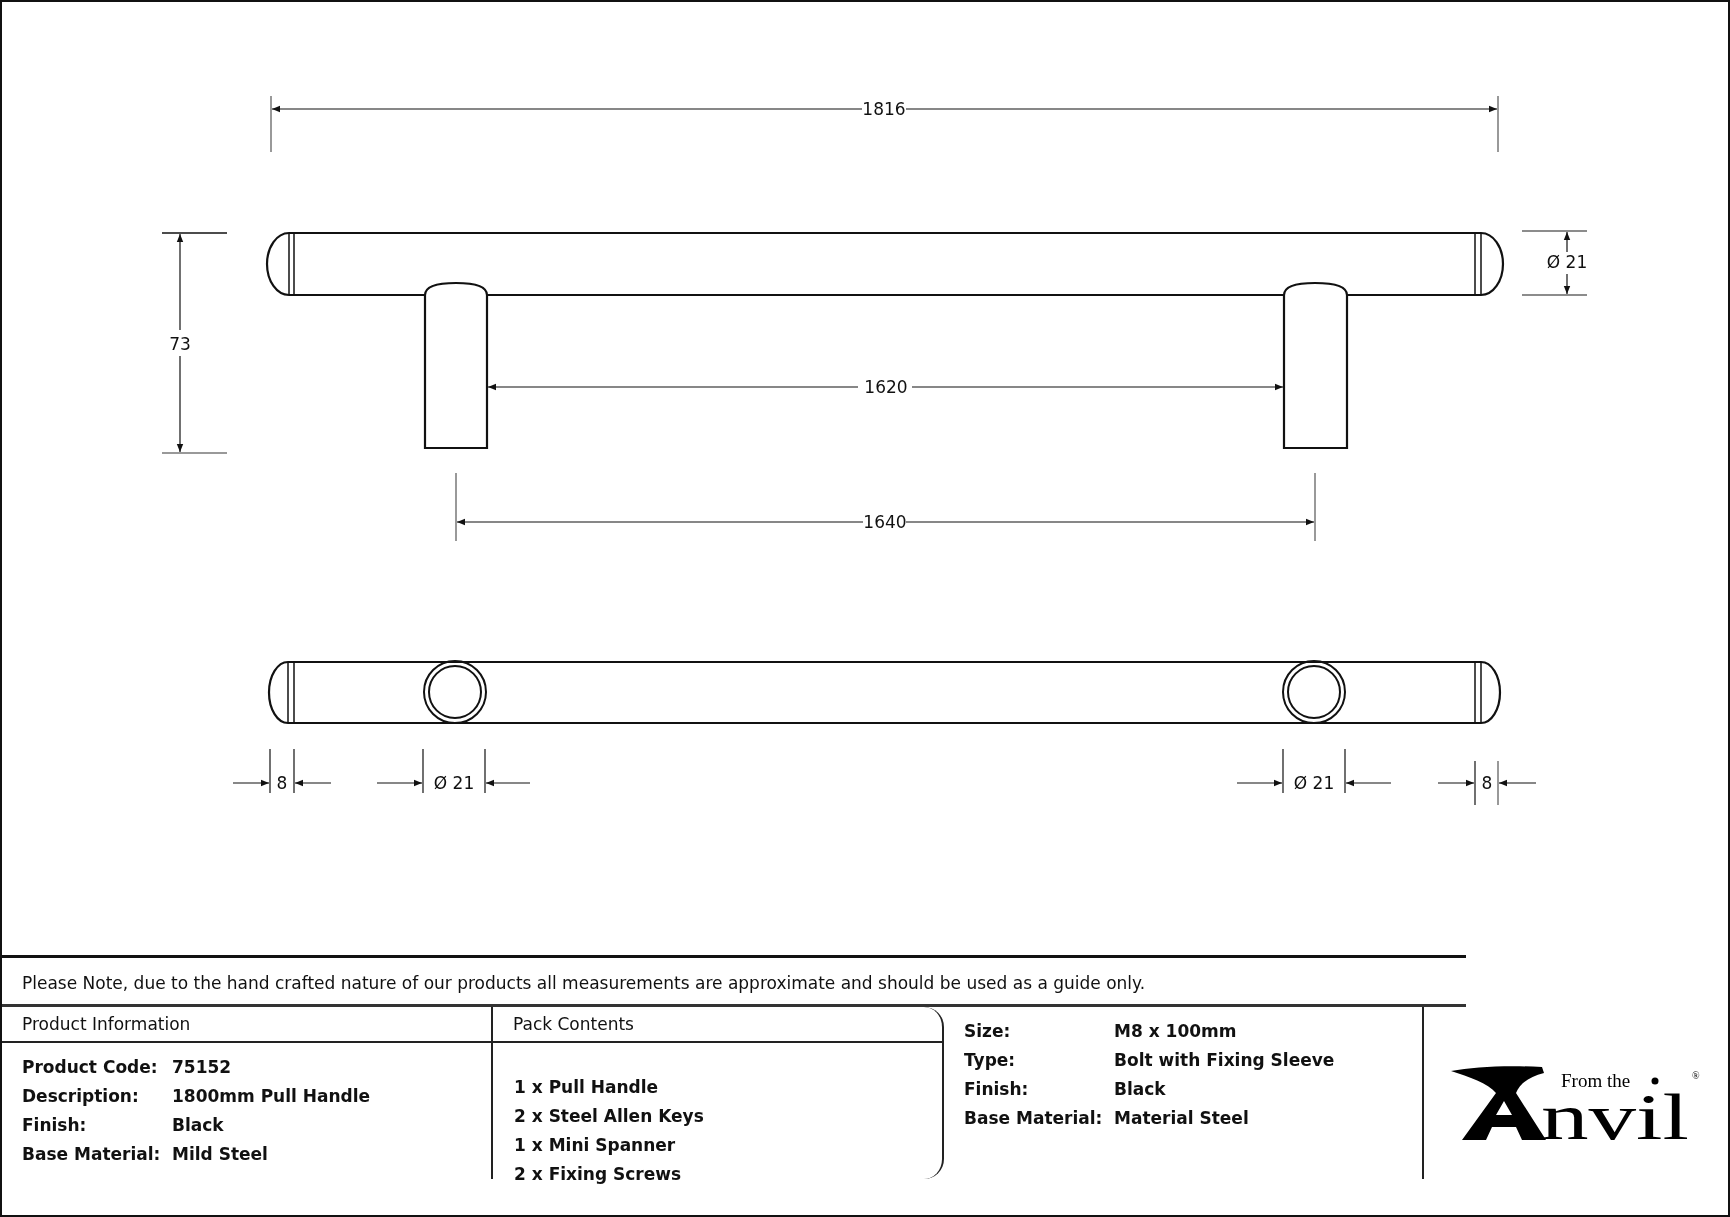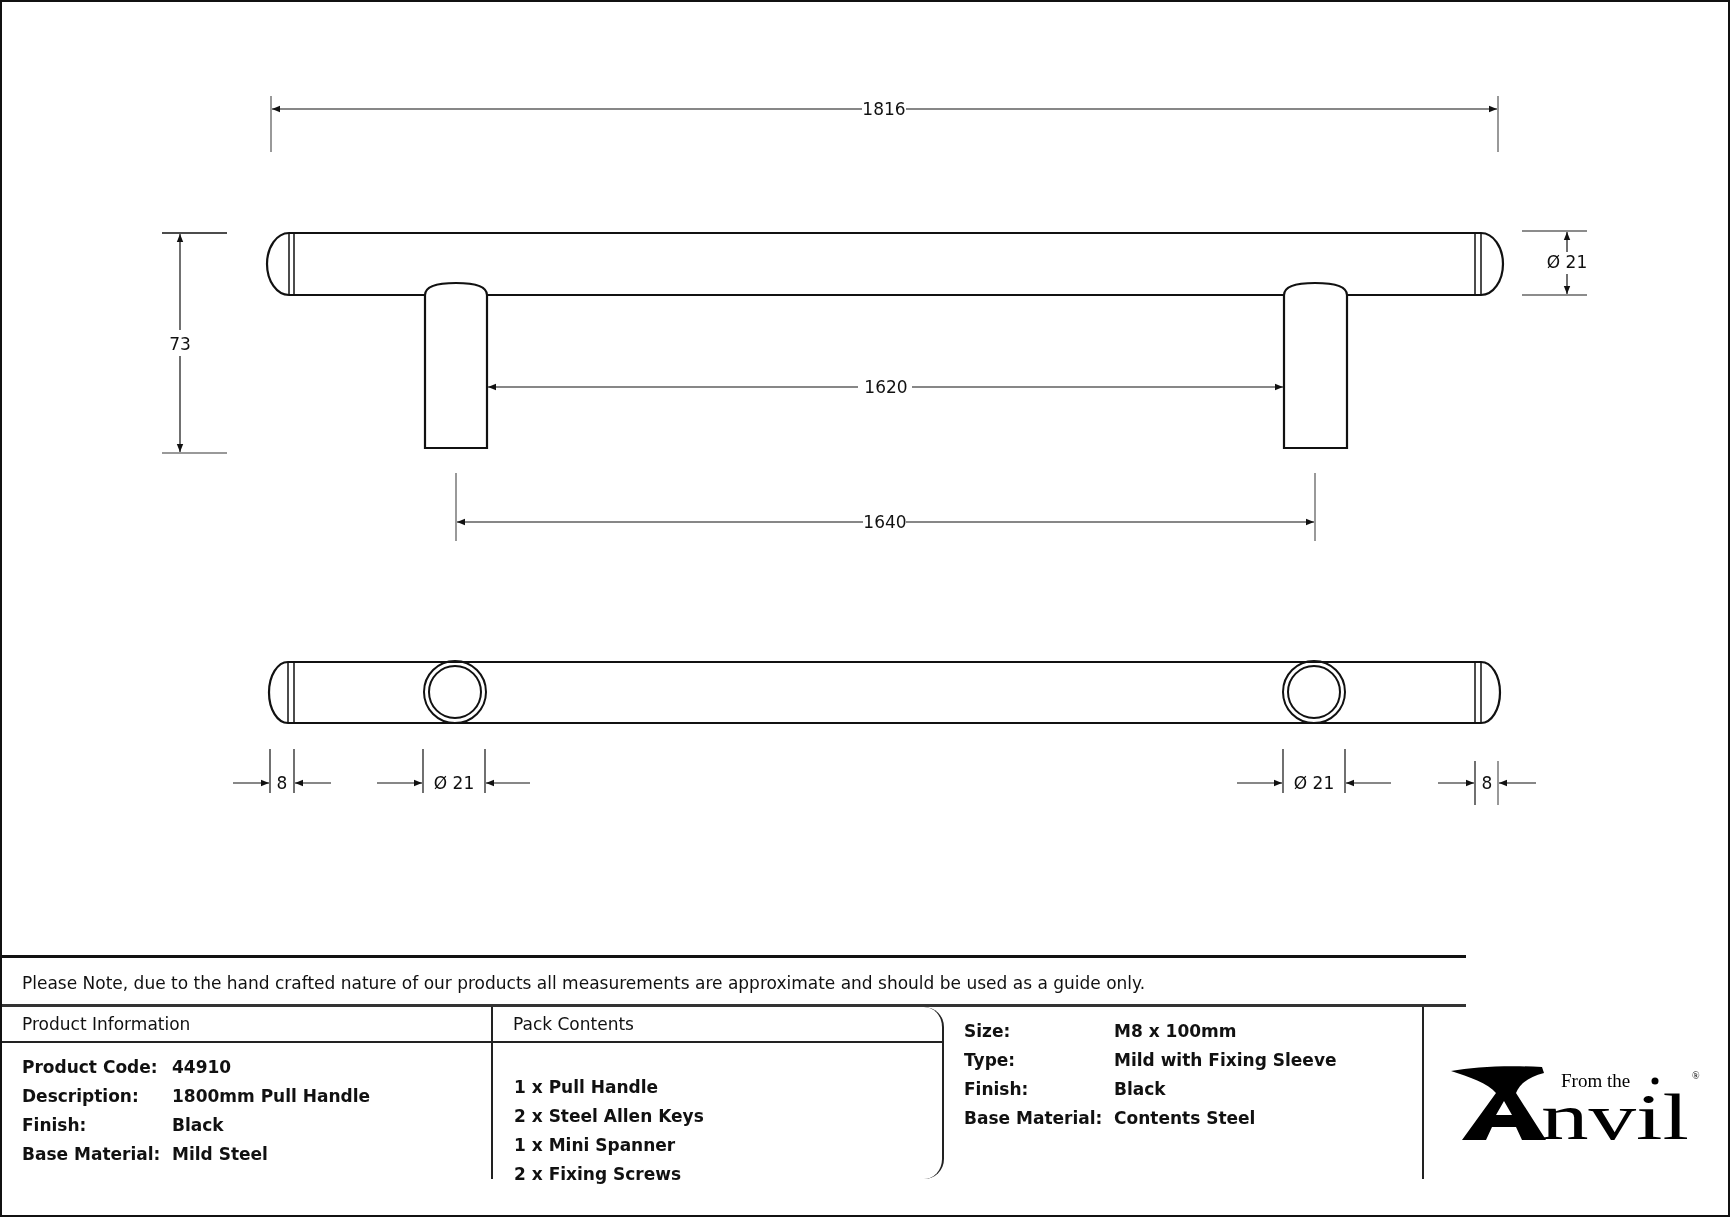--- a/index.html
+++ b/index.html
@@ -164,21 +164,21 @@
 </div>
 
 <div class="table">
   <div class="col col-1">
     <div class="col-head">
         <span>Product Information</span>
       </div>
     <div class="col-body">
       <div class="row">
           <span class="lbl">Product Code:</span>
-          <span class="val">44910</span>
+          <span class="val">75152</span>
         </div>
       <div class="row">
           <span class="lbl">Description:</span>
           <span class="val">1800mm Pull Handle</span>
         </div>
       <div class="row">
           <span class="lbl">Finish:</span>
           <span class="val">Black</span>
         </div>
       <div class="row">
@@ -209,29 +209,29 @@
   </div>
 
   <div class="col col-3">
     <div class="col-body">
       <div class="row">
           <span class="lbl">Size:</span>
           <span class="val">M8 x 100mm</span>
         </div>
       <div class="row">
           <span class="lbl">Type:</span>
-          <span class="val">Mild with Fixing Sleeve</span>
+          <span class="val">Bolt with Fixing Sleeve</span>
         </div>
       <div class="row">
           <span class="lbl">Finish:</span>
           <span class="val">Black</span>
         </div>
       <div class="row">
           <span class="lbl">Base Material:</span>
-          <span class="val">Contents Steel</span>
+          <span class="val">Material Steel</span>
         </div>
     </div>
   </div>
 
   <div class="col col-4">
     <svg class="logo" viewBox="0 0 304 208" width="304" height="208" xmlns="http://www.w3.org/2000/svg">
 
       <path d="M27,64 C50,60 80,58 118,60 L120,66 C105,70 96,76 92,86 L122,133 L98,133 L92,120 L68,120 L62,133 L38,133 L72,86 C64,76 45,70 27,64 Z M72,108 L88,108 L80,94 Z" fill="#000"></path>
       <text x="137" y="80" font-family="'Liberation Serif', serif" font-size="19" fill="#000">From the</text>
       <circle cx="231" cy="74" r="3.5" fill="#000"></circle>

